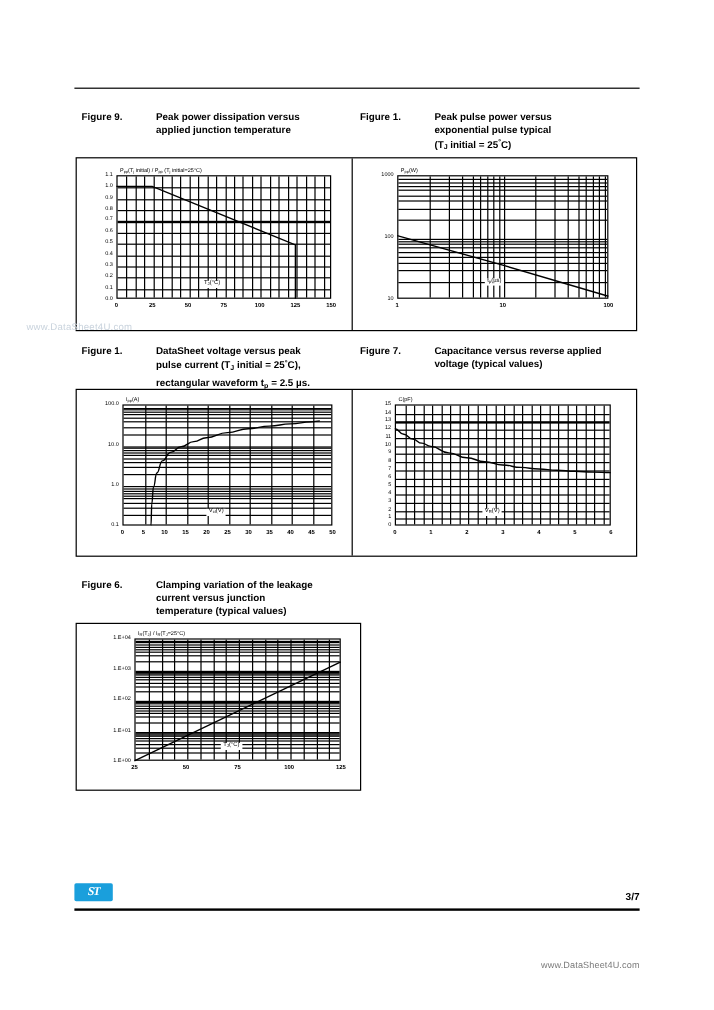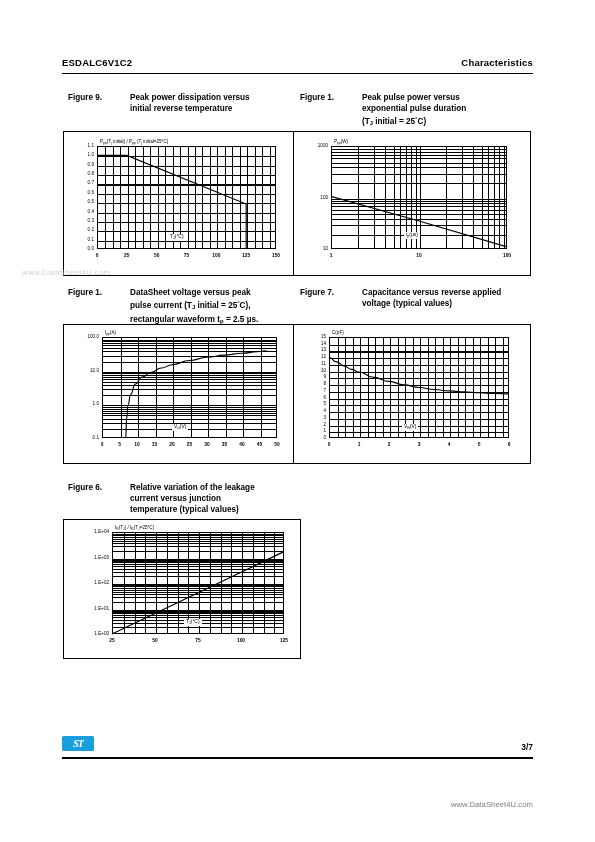--- a/index.html
+++ b/index.html
@@ -52,38 +52,34 @@
   .foot-page{position:absolute;right:62px;top:742px;font-size:8.4px;font-weight:bold;}
   .stlogo{position:absolute;left:62px;top:736px;width:32px;height:15px;background:#1a9fdc;border-radius:1.5px;}
   .stlogo .st{position:absolute;inset:0;display:flex;align-items:center;justify-content:center;
     color:#fff;font-size:10px;font-weight:bold;font-style:italic;font-family:"Liberation Serif",serif;letter-spacing:-1px;}
 </style>
 </head>
 <body>
 
 <div class="page">
 
-  <div class="hdr">
-    <div class="hdr-left">ESDALC6V1C2</div>
-    <div class="hdr-right">Characteristics</div>
-  </div>
   <div class="hdr-rule"></div>
 
   <div class="cap" style="left:68px;top:92px;width:220px;">
     <span class="num">Figure 9.</span>
     <span class="txt">
       <span>Peak power dissipation versus</span><br>
-      <span>initial reverse temperature</span>
+      <span>applied junction temperature</span>
     </span>
   </div>
   <div class="cap" style="left:300px;top:92px;width:235px;">
     <span class="num">Figure 1.</span>
     <span class="txt">
       <span>Peak pulse power versus</span><br>
-      <span>exponential pulse duration</span><br>
+      <span>exponential pulse typical</span><br>
       <span>(T<sub>J</sub> initial = 25<sup>°</sup>C)</span>
     </span>
   </div>
 
   <div class="frame" style="left:63px;top:131px;width:468px;height:145px;">
     <div class="vdiv" style="left:229px;"></div>
 
     <div class="plot" style="left:0;top:0;width:229px;height:143px;">
       <div class="ylab" style="left:36px;top:7px;">P<sub>pp</sub>(T<sub>j</sub> initial) / P<sub>pp</sub> (T<sub>j</sub> initial=25°C)</div>
       <div class="axes" id="ax1" style="left:33px;top:14px;width:179px;height:103px;">
@@ -353,21 +349,21 @@
       <svg class="curve" id="cv4" width="237" height="138" viewBox="0 0 237 138">
           <path d="M 35.00 32.20 C 38.75 32.20, 38.75 36.91, 42.50 36.91 C 46.25 36.91, 46.25 40.95, 50.00 40.95 C 53.75 40.95, 53.75 44.32, 57.50 44.32 C 61.25 44.32, 61.25 47.01, 65.00 47.01 C 72.5 47.01, 72.5 52.40, 80.00 52.40 C 87.5 52.40, 87.5 56.44, 95.00 56.44 C 102.5 56.44, 102.5 59.81, 110.00 59.81 C 117.5 59.81, 117.5 62.50, 125.00 62.50 C 132.5 62.50, 132.5 64.52, 140.00 64.52 C 147.5 64.52, 147.5 65.87, 155.00 65.87 C 162.5 65.87, 162.5 66.88, 170.00 66.88 C 177.5 66.88, 177.5 67.75, 185.00 67.75 C 192.5 67.75, 192.5 68.43, 200.00 68.43 C 207.5 68.43, 207.5 68.90, 215.00 68.90"></path>
         </svg>
       <div class="xlab" style="left:108px;top:99px;">V<sub>R</sub>(V)</div>
     </div>
   </div>
 
   <div class="cap" style="left:68px;top:482px;width:230px;">
     <span class="num">Figure 6.</span>
     <span class="txt" style="width:175px;">
-      <span>Relative variation of the leakage</span><br>
+      <span>Clamping variation of the leakage</span><br>
       <span>current versus junction</span><br>
       <span>temperature (typical values)</span>
     </span>
   </div>
 
   <div class="frame" style="left:63px;top:519px;width:238px;height:140px;">
     <div class="plot" style="left:0;top:0;width:236px;height:138px;">
       <div class="ylab" style="left:51px;top:5px;">I<sub>R</sub>(T<sub>J</sub>) / I<sub>R</sub>(T<sub>J</sub>=25°C)</div>
       <div class="axes" id="ax5" style="left:48px;top:12px;width:172px;height:102px;">
           <div class="gl h" style="top:94.32px;"></div>

